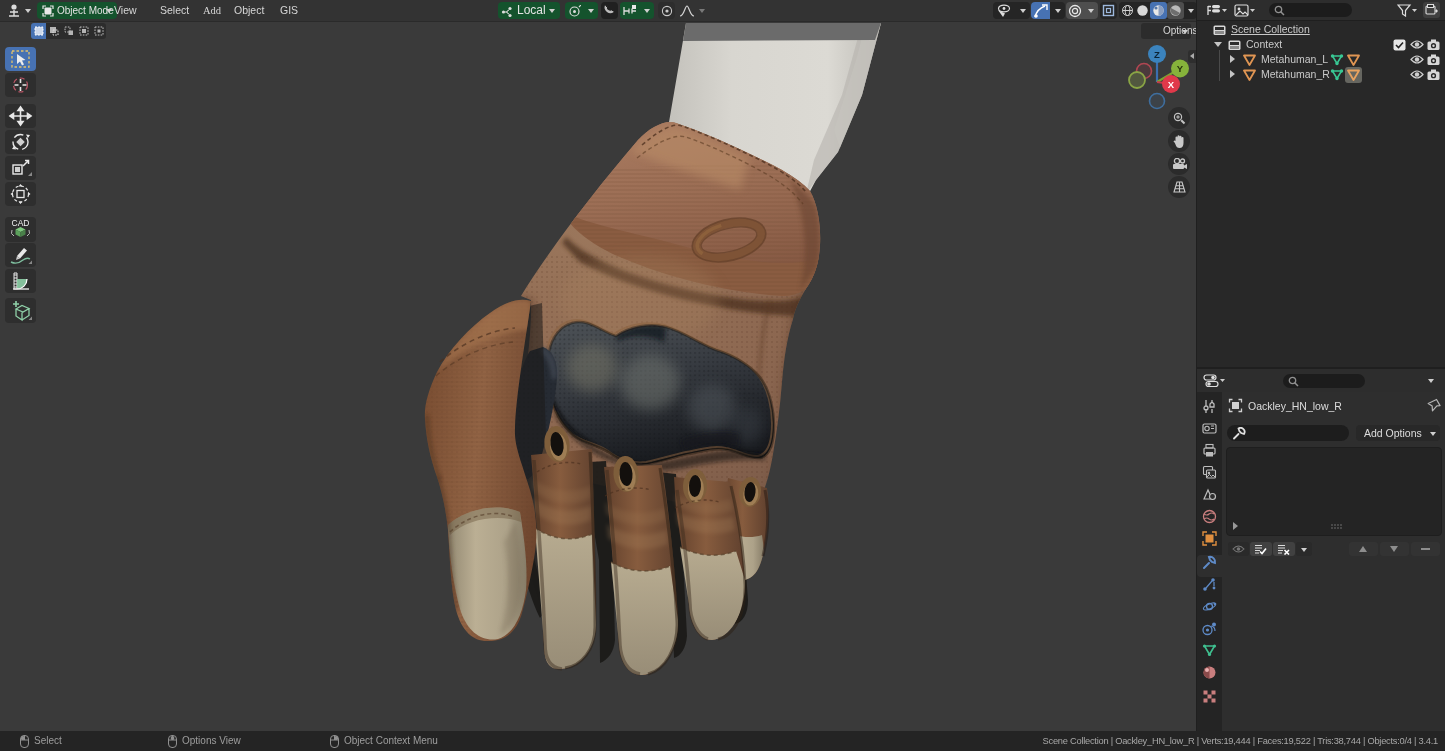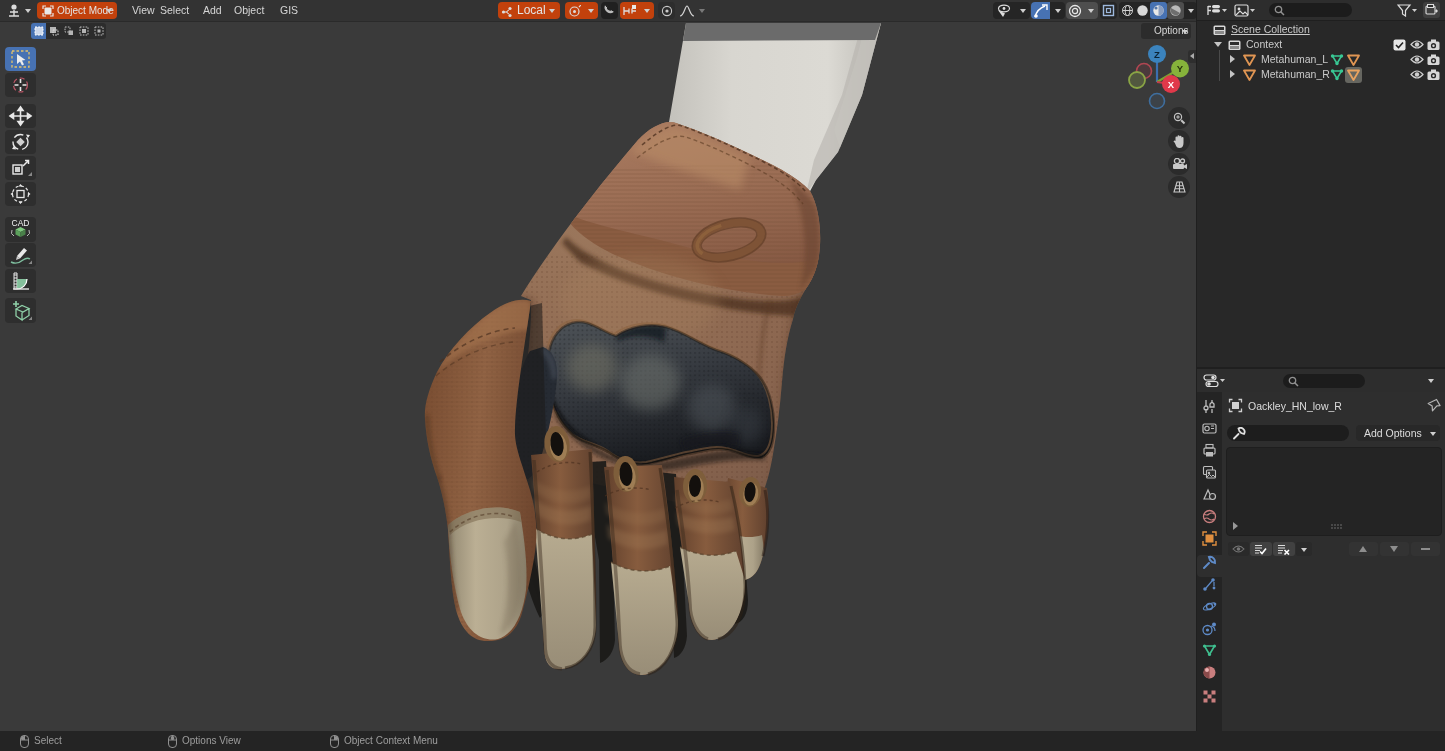--- a/index.html
+++ b/index.html
@@ -1,21 +1,21 @@
 <!DOCTYPE html>
 <html><head>
 <meta charset="utf-8">
 <style>
 html,body{margin:0;padding:0;}
 body{width:1445px;height:751px;overflow:hidden;background:#1f1f1f;font-family:"Liberation Sans",sans-serif;position:relative;}
 .abs{position:absolute;}
 #viewport{left:0;top:0;width:1196px;height:731px;background:#3a3a3a;overflow:hidden;}
 #vheader{left:0;top:0;width:1196px;height:21px;background:#333333;border-bottom:1px solid #2a2a2a;}
 .menu{position:absolute;top:0;height:21px;line-height:21px;font-size:10.5px;color:#d6d6d6;}
-.ddbox{position:absolute;background:#c2410c;border-radius:4px;height:17px;top:2px;}
+.ddbox{position:absolute;background:#14532d;border-radius:4px;height:17px;top:2px;}
 .caret{display:inline-block;width:0;height:0;border-left:3.5px solid transparent;border-right:3.5px solid transparent;border-top:4px solid #cfcfcf;vertical-align:middle;}
 .tbtn{position:absolute;left:5px;width:31px;height:24px;background:#2e2e2e;border-radius:4px;text-align:center;}
 .tbtn svg{position:absolute;left:0;top:0;}
 #statusbar{left:0;top:731px;width:1445px;height:20px;background:#242424;color:#9d9d9d;font-size:10px;line-height:20px;}
 #outliner{left:1197px;top:0;width:248px;height:367px;background:#282828;overflow:hidden;}
 #props{left:1197px;top:369px;width:248px;height:362px;background:#2e2e2e;overflow:hidden;}
 .searchbox{position:absolute;background:#1c1c1c;border-radius:8px;height:14px;}
 .olrow{position:absolute;left:0;width:248px;height:15px;font-size:10.5px;color:#c9c9c9;line-height:15px;}
 .icbtn{position:absolute;border-radius:3px;}
 text{font-family:"Liberation Sans",sans-serif;}
@@ -238,23 +238,23 @@
   <path d="M19,6 l3,4 l3,-4" fill="#cfcfcf" stroke="none"></path>
  </svg>
  <div class="ddbox" style="left:37px;width:80px;">
   <svg class="abs" style="left:5px;top:3px" width="12" height="12" viewBox="0 0 12 12">
           <rect x="2.5" y="2.5" width="7" height="7" fill="#e8e8e8" rx="1"></rect>
           <path d="M1,4 V1 H4 M8,1 H11 V4 M11,8 V11 H8 M4,11 H1 V8" stroke="#e8e8e8" stroke-width="1.2" fill="none"></path>
         </svg>
   <span style="position:absolute;left:20px;top:0;font-size:10px;color:#e3e3e3;line-height:17px;white-space:nowrap;">Object Mode</span>
   <span class="caret" style="position:absolute;right:5px;top:7px;"></span>
  </div>
- <div class="menu" style="left:132px;">View</div>
+ <div class="menu" style="left:114px;">View</div>
  <div class="menu" style="left:160px;">Select</div>
- <div class="menu" style="left:203px;">Add</div>
+ <div class="menu" style="left:203px;font-family:Liberation Serif, serif;">Add</div>
  <div class="menu" style="left:234px;">Object</div>
  <div class="menu" style="left:280px;">GIS</div>
 
  <div class="ddbox" style="left:498px;width:62px;">
   <svg class="abs" style="left:3px;top:2.5px" width="13" height="13" viewBox="0 0 13 13">
           <circle cx="9" cy="3.5" r="1.6" fill="#ddd"></circle>
           <circle cx="9" cy="10.5" r="1.6" fill="#ddd"></circle>
           <circle cx="2.5" cy="7" r="1.6" fill="#ddd"></circle>
           <path d="M4,7 L7,7 M8,5 L5.5,6.5 M8,9 L5.5,7.5" stroke="#ddd" stroke-width="1"></path>
         </svg>
@@ -378,21 +378,21 @@
       </div>
  <div class="abs" style="left:60px;width:15px;height:16px;background:#2c2c2c;border-radius:0 3px 3px 0;">
         <svg class="abs" style="left:3px;top:3px" width="10" height="10" viewBox="0 0 10 10">
           <rect x="1" y="1" width="8" height="8" fill="none" stroke="#bbb" stroke-width="1" stroke-dasharray="1.6 1.2"></rect>
           <rect x="3.5" y="3.5" width="3" height="3" fill="#b5b5b5"></rect>
         </svg>
       </div>
 </div>
 
 <div class="abs" style="left:1141px;top:23px;width:50px;height:16px;background:#2c2c2c;border-radius:3px;font-size:10px;color:#d8d8d8;line-height:16px;">
- <span style="padding-left:13px;">Options</span><span class="caret" style="position:absolute;right:3px;top:6.5px;"></span>
+ <span style="padding-left:22px;">Options</span><span class="caret" style="position:absolute;right:3px;top:6.5px;"></span>
 </div>
 
 <div class="tbtn" style="top:47px;background:#4772b3;">
       <svg width="31" height="24" viewBox="0 0 31 24">
         <rect x="7" y="4" width="17" height="16" fill="none" stroke="#e3c26b" stroke-width="1.3" stroke-dasharray="2.5 2"></rect>
         <path d="M12,7 L12,17 L15,14.5 L17,18.5 L19,17.5 L17,13.5 L20.5,13 Z" fill="#ececec"></path>
       </svg>
     </div>
 <div class="tbtn" style="top:73px;">
       <svg width="31" height="24" viewBox="0 0 31 24">
@@ -791,13 +791,14 @@
       <path d="M4.5,0.5 V5 M0.5,5 H8.5" stroke="#909090" stroke-width="1"></path>
       <rect x="2.8" y="1" width="3.4" height="4" rx="1.5" fill="#909090"></rect>
     </svg>
  <span class="abs" style="left:182px;">Options View</span>
  <svg class="abs" style="left:330px;top:4px" width="9" height="13" viewBox="0 0 9 13">
       <rect x="0.5" y="0.5" width="8" height="12" rx="3.5" fill="none" stroke="#909090" stroke-width="1"></rect>
       <path d="M4.5,0.5 V5 M0.5,5 H8.5" stroke="#909090" stroke-width="1"></path>
       <rect x="4.5" y="1" width="3.5" height="4" rx="1.5" fill="#909090"></rect>
     </svg>
  <span class="abs" style="left:344px;">Object Context Menu</span>
+ <span class="abs" style="right:7px;color:#a8a8a8;font-size:9.3px;letter-spacing:-0.25px;">Scene Collection | Oackley_HN_low_R | Verts:19,444 | Faces:19,522 | Tris:38,744 | Objects:0/4 | 3.4.1</span>
 </div>
 
 </body></html>

